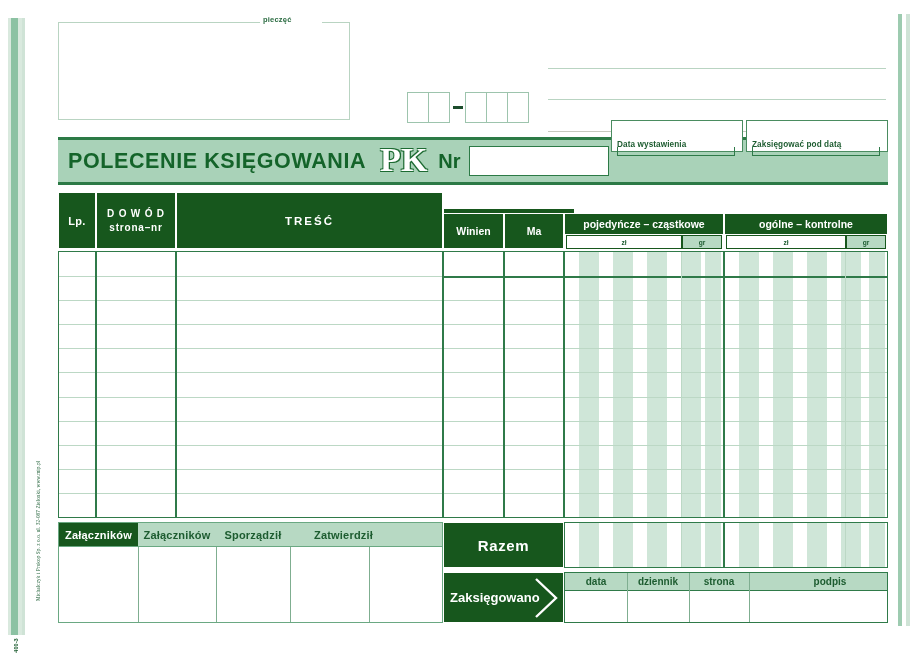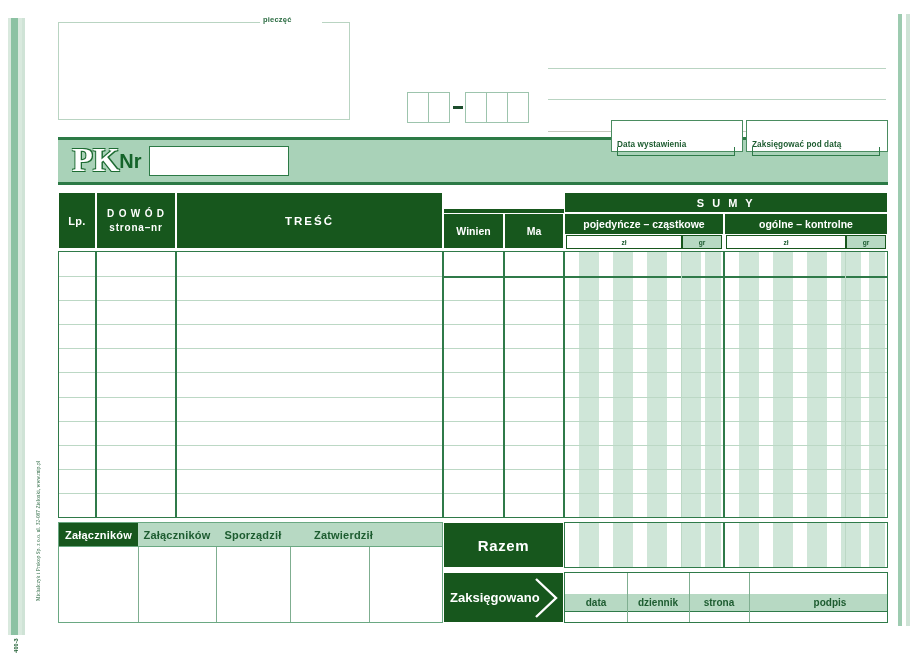--- a/index.html
+++ b/index.html
@@ -185,20 +185,21 @@
       -0.8px 1.2px 0 #1d6b32;
     margin-left: 14px;
     line-height: 1;
     position: relative;
     top: -1px;
   }
   .title-nr {
     font-size: 20px;
     font-weight: bold;
     color: #14642a;
+    margin-left: 11px;
   }
   .nr-field {
     width: 140px; height: 30px;
     background: #ffffff;
     border: 1.4px solid #2c7a46;
     margin-left: 8px;
   }
 
   
   .datebox {
@@ -429,21 +430,20 @@
     width: 324px; height: 51px;
     border: 1.6px solid #2f7a49;
     background: #ffffff;
   }
   .zt-head {
     position: absolute;
     left: 0; top: 0; right: 0;
     height: 18px;
     background: #b7d9c3;
     border-bottom: 1.2px solid #2f7a49;
-    margin-top: 21px;
   }
   .zt-hcell {
     position: absolute;
     top: 0; height: 100%;
     display: flex; align-items: center; justify-content: center;
     font-size: 10px; font-weight: bold;
     color: #1d5c30;
   }
   .zt-1 { left: 0px;   width: 62px; }
   .zt-2 { left: 62px;  width: 62px; }
@@ -487,20 +487,21 @@
         <div class="zip-cell"></div>
         <div class="zip-cell"></div>
       </div>
     </div>
 
     <div class="rule r1"></div>
     <div class="rule r2"></div>
     <div class="rule r3"></div>
 
     <div class="titlebar">
+      <span class="title-main">POLECENIE  KSIĘGOWANIA</span>
       <span class="title-pk">PK</span>
       <span class="title-nr">Nr</span>
       <span class="nr-field"></span>
     </div>
 
     <div class="datebox db1">
       <div class="datebox-inner">
         <div class="datebox-bracket"></div>
         <div class="datebox-label">Data wystawienia</div>
       </div>
@@ -517,21 +518,20 @@
       <div class="hcell h-dowod">
         <div>
           <div>D O W Ó D</div>
           <div>strona–nr</div>
         </div>
       </div>
       <div class="hcell h-tresc">TREŚĆ</div>
       <div class="hcell h-konto">K O N T O</div>
       <div class="hcell h-winien">Winien</div>
       <div class="hcell h-ma">Ma</div>
-      <div class="hcell h-sumy">S U M Y</div>
       <div class="hcell h-ogol">ogólne – kontrolne</div>
       <div class="hcell h-poj">pojedyńcze – cząstkowe</div>
 
       <div class="subunit su-p-zl">zł</div>
       <div class="subunit su-p-gr">gr</div>
       <div class="subunit su-o-zl">zł</div>
       <div class="subunit su-o-gr">gr</div>
     </div>
 
     <div class="body-left" id="bodyLeft">

